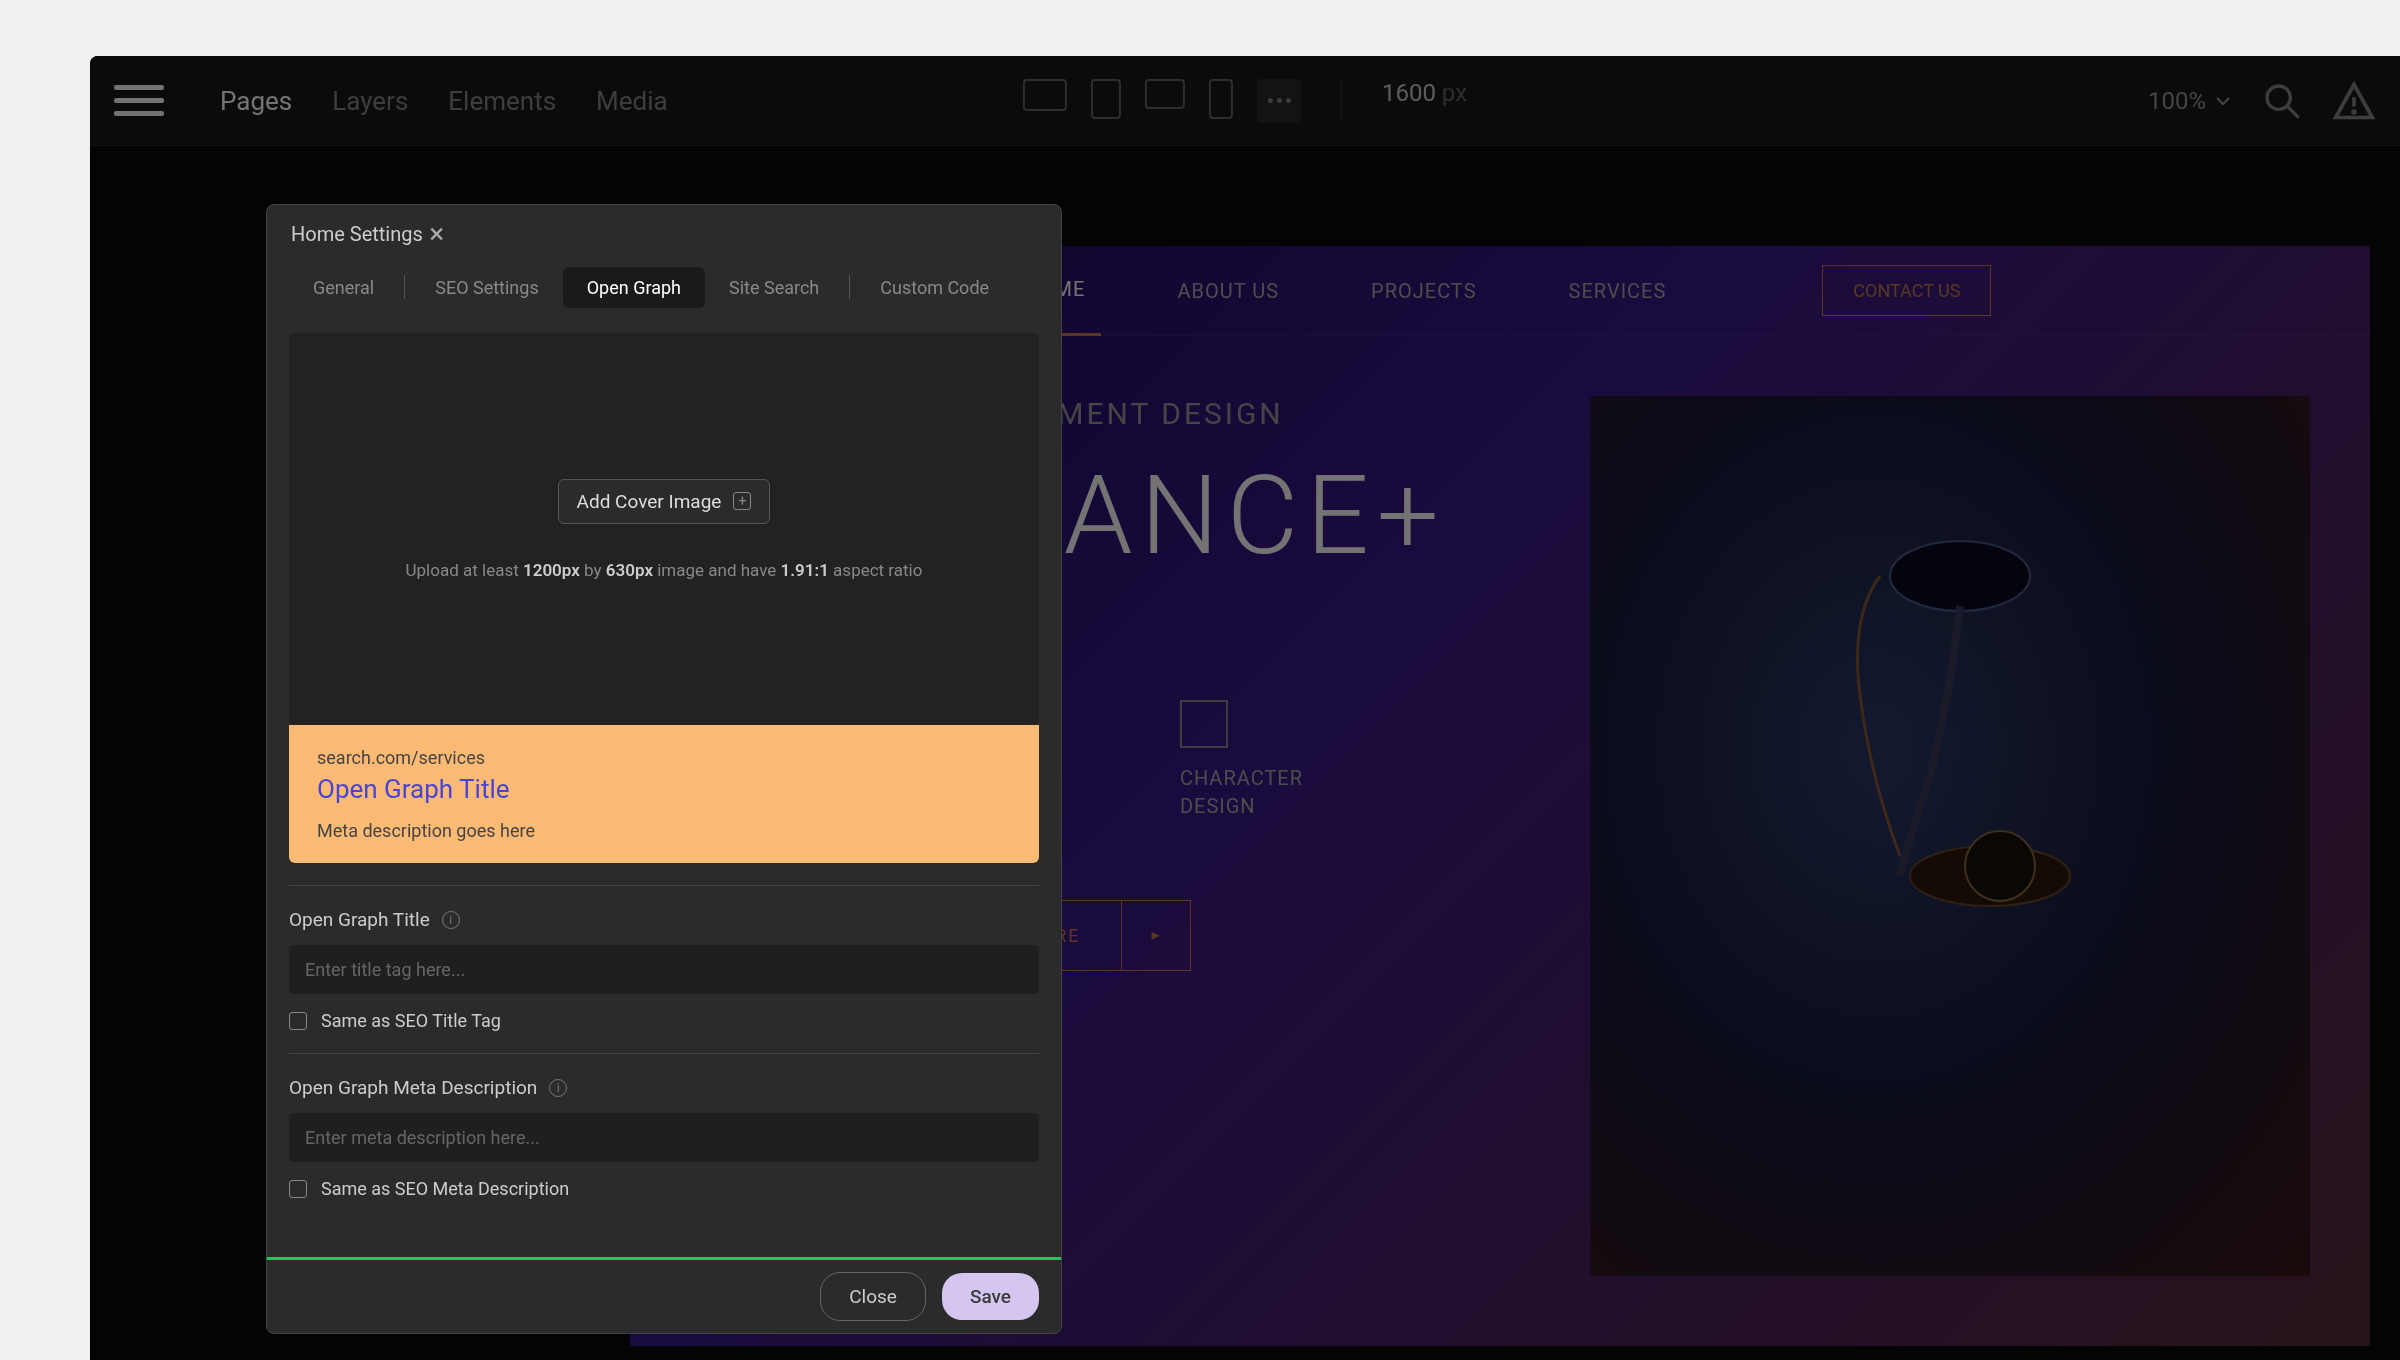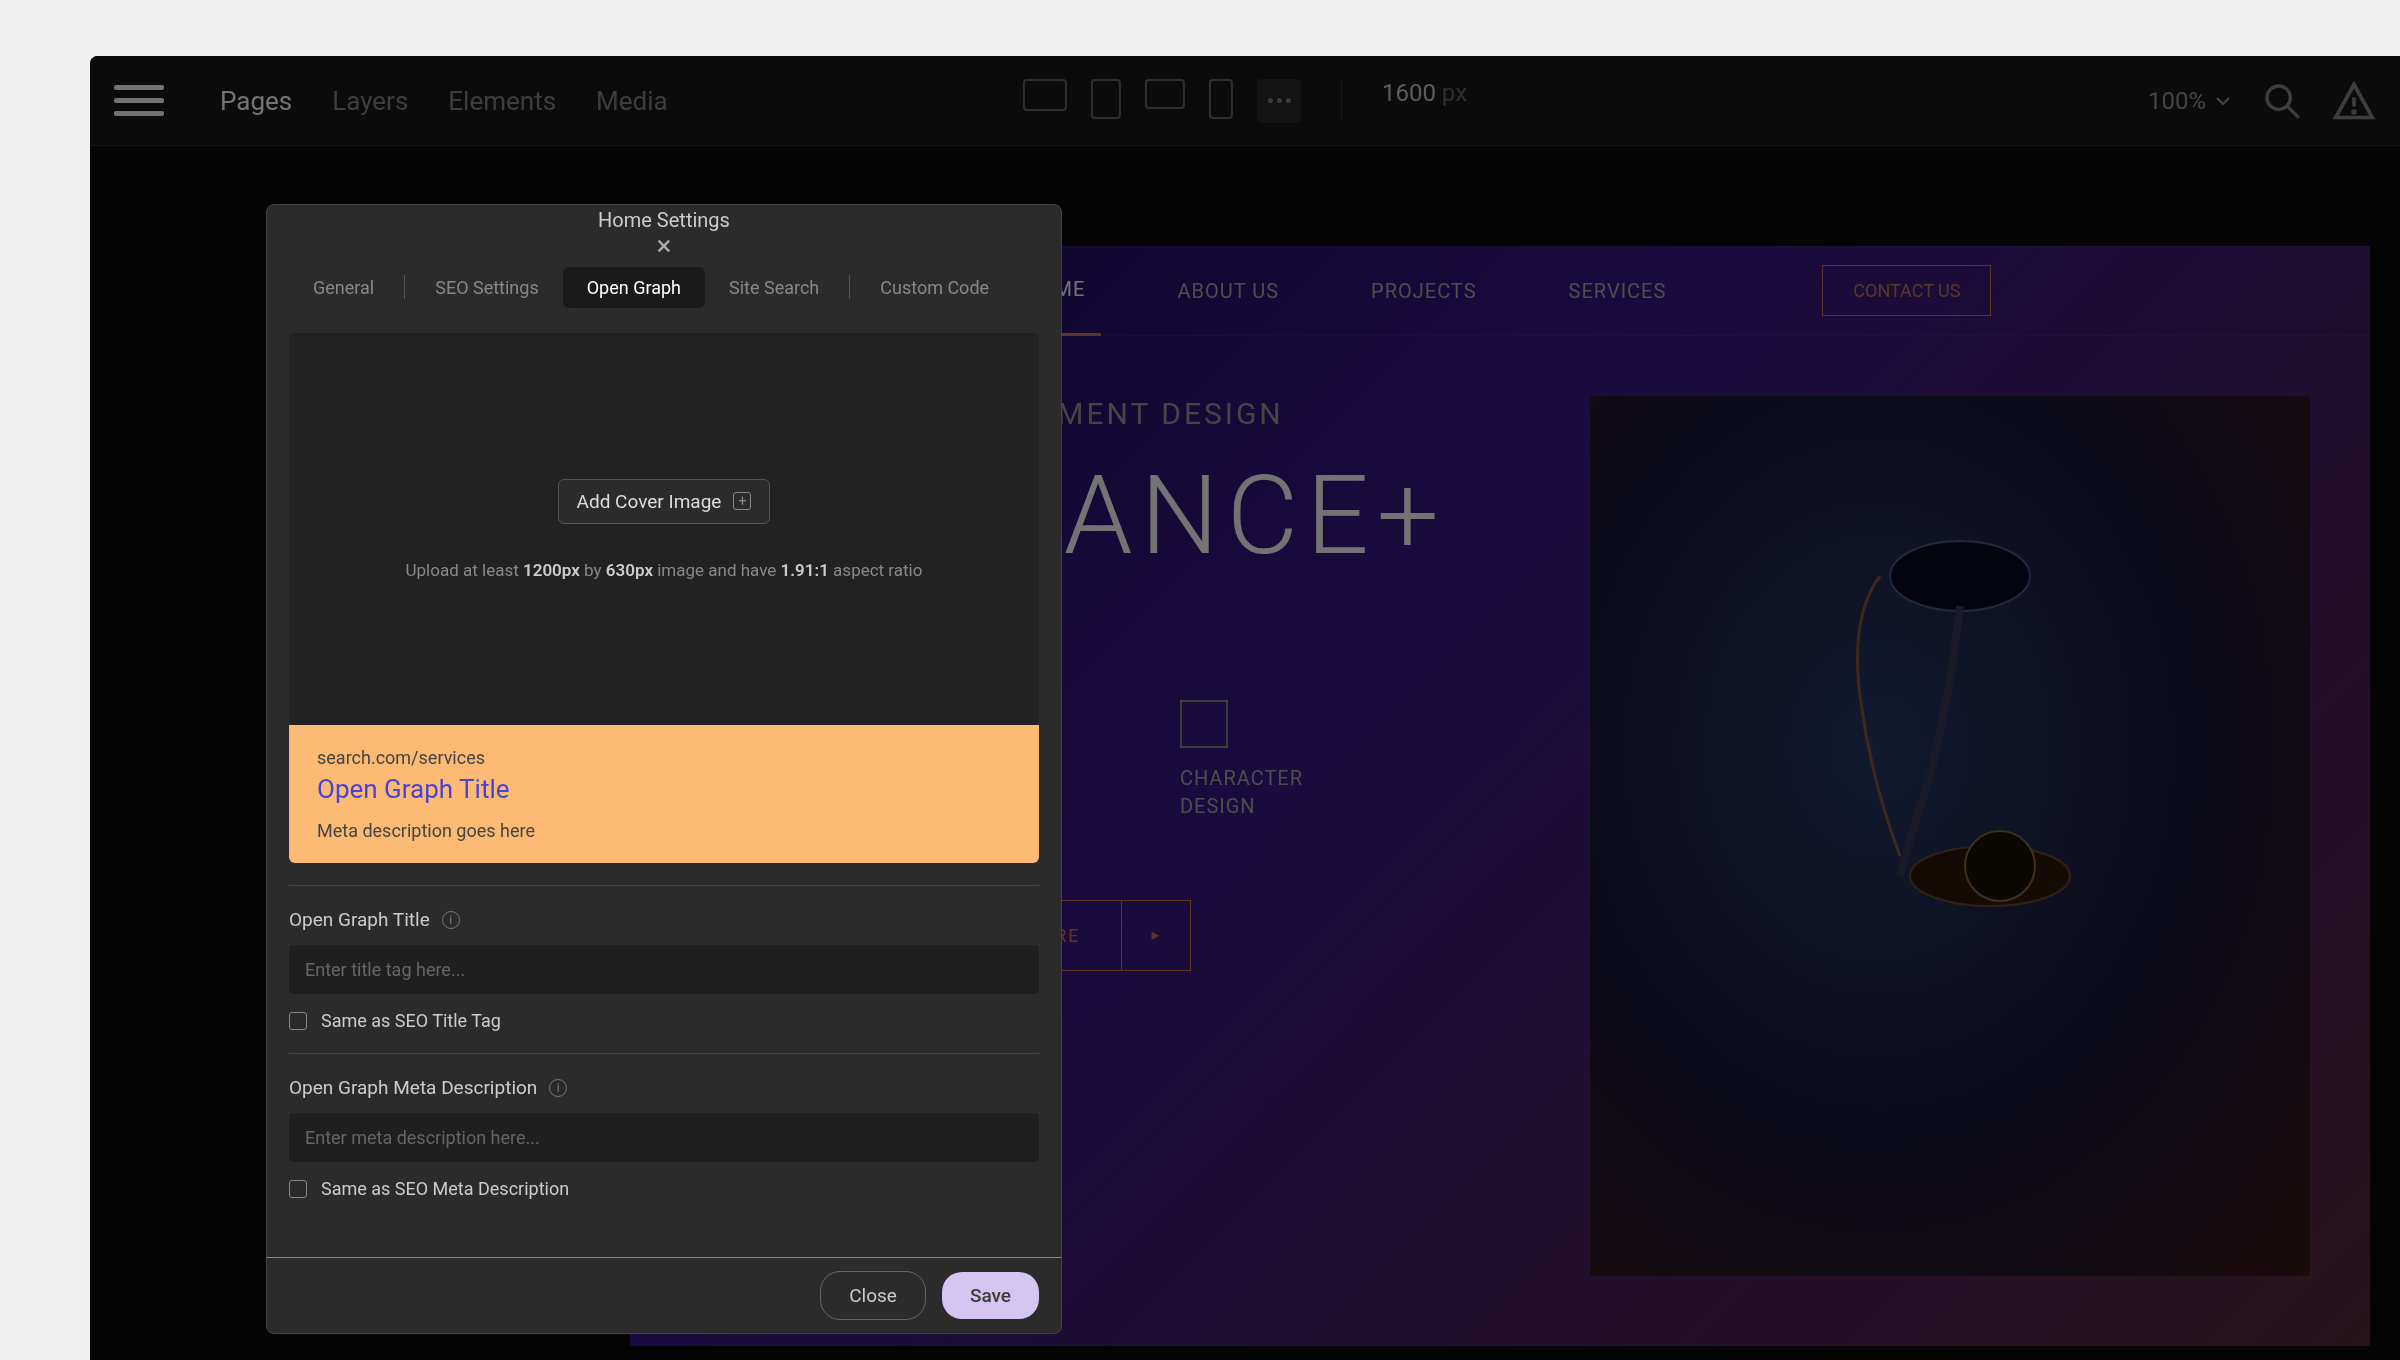--- a/index.html
+++ b/index.html
@@ -52,21 +52,21 @@
 .site-cta-text { color: #c97a4a; padding: 24px 40px; font-size: 18px; letter-spacing: 2px; }
 .site-cta-arrow { padding: 24px 30px; border-left: 1px solid #c97a4a; color: #c97a4a; }
 .phone-img { position: absolute; right: 60px; top: 60px; width: 720px; height: 880px; background: radial-gradient(ellipse at 40% 40%, #2a3a6a 0%, #1a1a3a 50%, #3a1a1a 100%); border-radius: 4px; }
 .phone-shape { position: absolute; left: 220px; top: 100px; width: 300px; height: 420px; }
 
 
 .dim-overlay { position: absolute; inset: 0; background: rgba(0,0,0,0.55); }
 
 
 .modal { position: absolute; left: 176px; top: 148px; width: 796px; height: 1130px; background: #2b2b2b; border: 1px solid #444; border-radius: 8px; display: flex; flex-direction: column; }
-.modal-header { height: 58px; display: flex; align-items: center; justify-content: center; padding: 0 24px; flex-direction: column; }
+.modal-header { height: 58px; display: flex; align-items: center; justify-content: flex-start; padding: 0 24px; }
 .modal-title { color: #ccc; font-size: 20px; }
 .modal-close { width: 28px; height: 28px; cursor: pointer; color: #aaa; font-size: 28px; line-height: 1; display:flex;align-items:center;justify-content:center;}
 .modal-tabs { display: flex; align-items: center; padding: 0 22px; height: 48px; gap: 0; }
 .modal-tab { padding: 10px 24px; color: #888; font-size: 18px; cursor: pointer; border-radius: 6px; }
 .modal-tab.active { background: #1a1a1a; color: #fff; }
 .tab-div { width: 1px; height: 24px; background: #555; margin: 0 6px; }
 .modal-body { flex: 1; padding: 22px; overflow: auto; }
 .cover-area { background: #222; border-radius: 6px; height: 392px; display: flex; flex-direction: column; align-items: center; justify-content: center; gap: 36px; }
 .add-cover-btn { background: #2b2b2b; border: 1px solid #555; border-radius: 6px; padding: 10px 18px; color: #ddd; font-size: 19px; display: flex; align-items: center; gap: 12px; cursor: pointer; }
 .add-cover-btn .plus { border: 1px solid #888; border-radius: 3px; width: 18px; height: 18px; display: flex; align-items: center; justify-content: center; font-size: 14px; color: #888; }
@@ -77,21 +77,21 @@
 .og-title { color: #4844d6; font-size: 26px; margin-bottom: 6px; cursor:pointer; }
 .og-desc { color: #444; font-size: 18px; margin-top: 16px; }
 .section-divider { height: 1px; background: #444; margin: 22px 0; }
 .field-label { color: #ccc; font-size: 19px; margin-bottom: 14px; display: flex; align-items: center; gap: 12px; }
 .info-icon { width: 18px; height: 18px; border: 1.5px solid #777; border-radius: 50%; display: inline-flex; align-items: center; justify-content: center; font-size: 12px; color: #777; }
 .text-input { width: 100%; background: #1f1f1f; border: none; border-radius: 5px; padding: 14px 16px; color: #ccc; font-size: 18px; }
 .text-input::placeholder { color: #666; }
 .checkbox-row { display: flex; align-items: center; gap: 14px; margin-top: 16px; }
 .checkbox { width: 18px; height: 18px; border: 1.5px solid #888; border-radius: 3px; cursor: pointer; }
 .checkbox-label { color: #ccc; font-size: 18px; }
-.modal-footer { height: 76px; border-top: 1px solid #22c55e; display: flex; align-items: center; justify-content: flex-end; padding: 0 22px; gap: 16px; }
+.modal-footer { height: 76px; border-top: 3px solid #22c55e; display: flex; align-items: center; justify-content: flex-end; padding: 0 22px; gap: 16px; }
 .btn { padding: 12px 28px; border-radius: 20px; font-size: 19px; cursor: pointer; border: none; }
 .btn-secondary { background: transparent; border: 1px solid #666; color: #ccc; }
 .btn-primary { background: #d4c6f0; color: #3a3a3a; font-weight: 500; }
 
 
 .sidebar-peek { position: absolute; left: 0; top: 90px; width: 100px; padding: 40px 24px; color: #888; }
 .sidebar-peek div { font-size: 24px; margin-bottom: 78px; white-space: nowrap; overflow: hidden; }
 </style>
 </head>
 <body>

